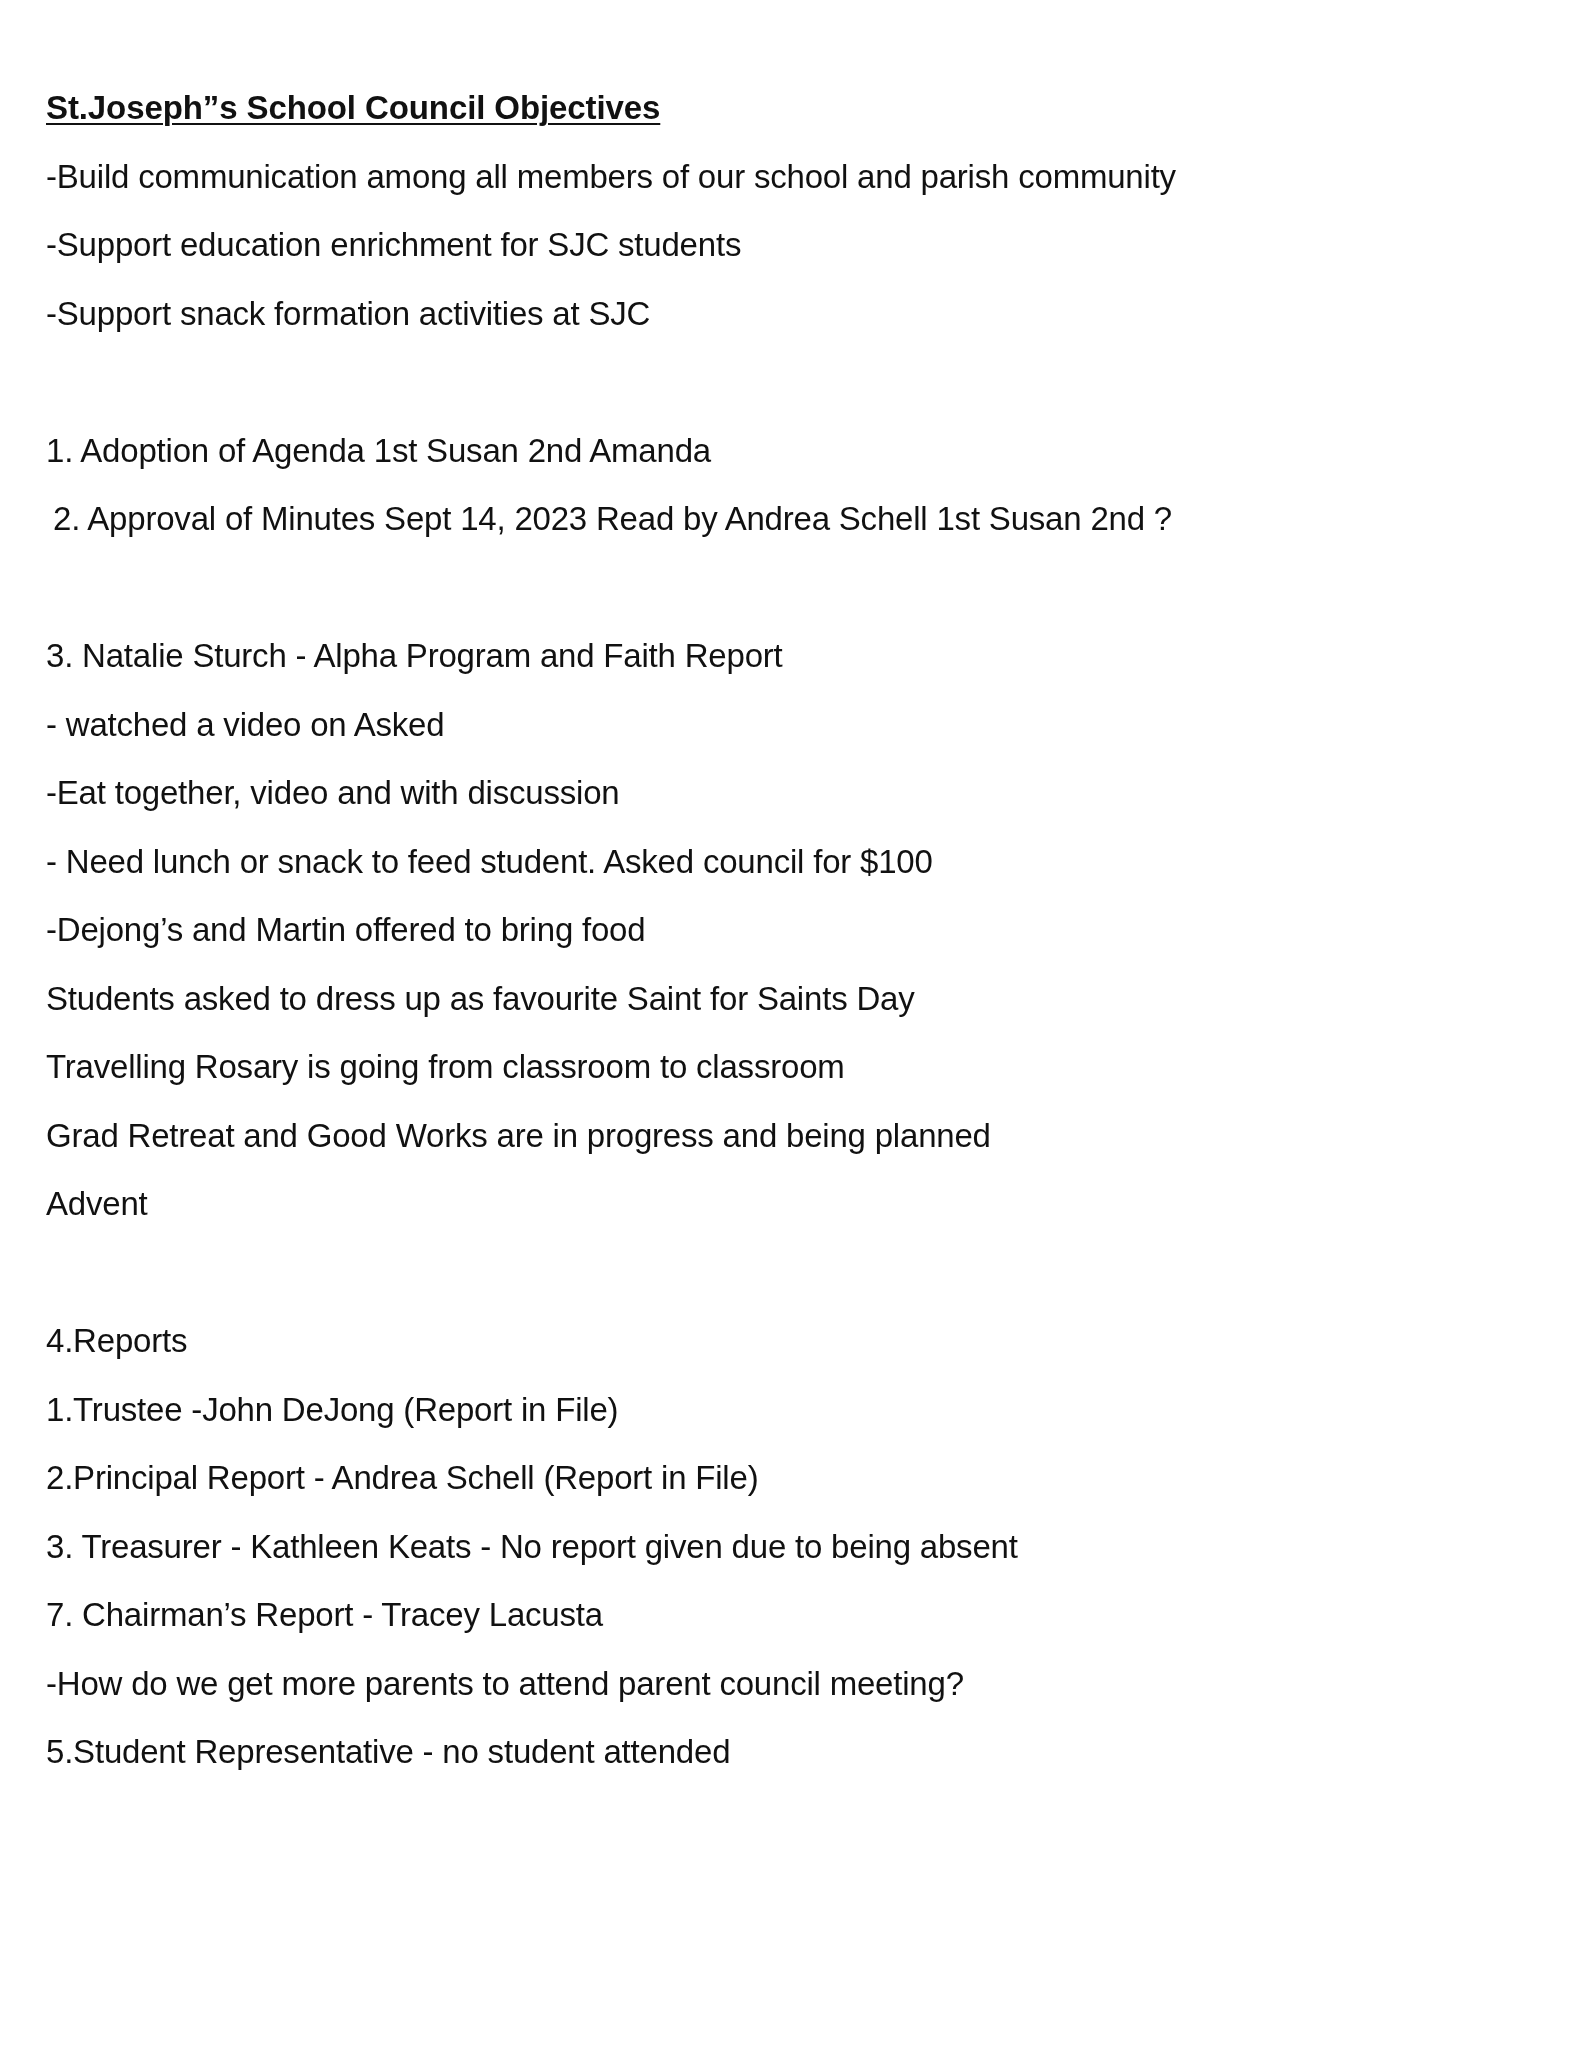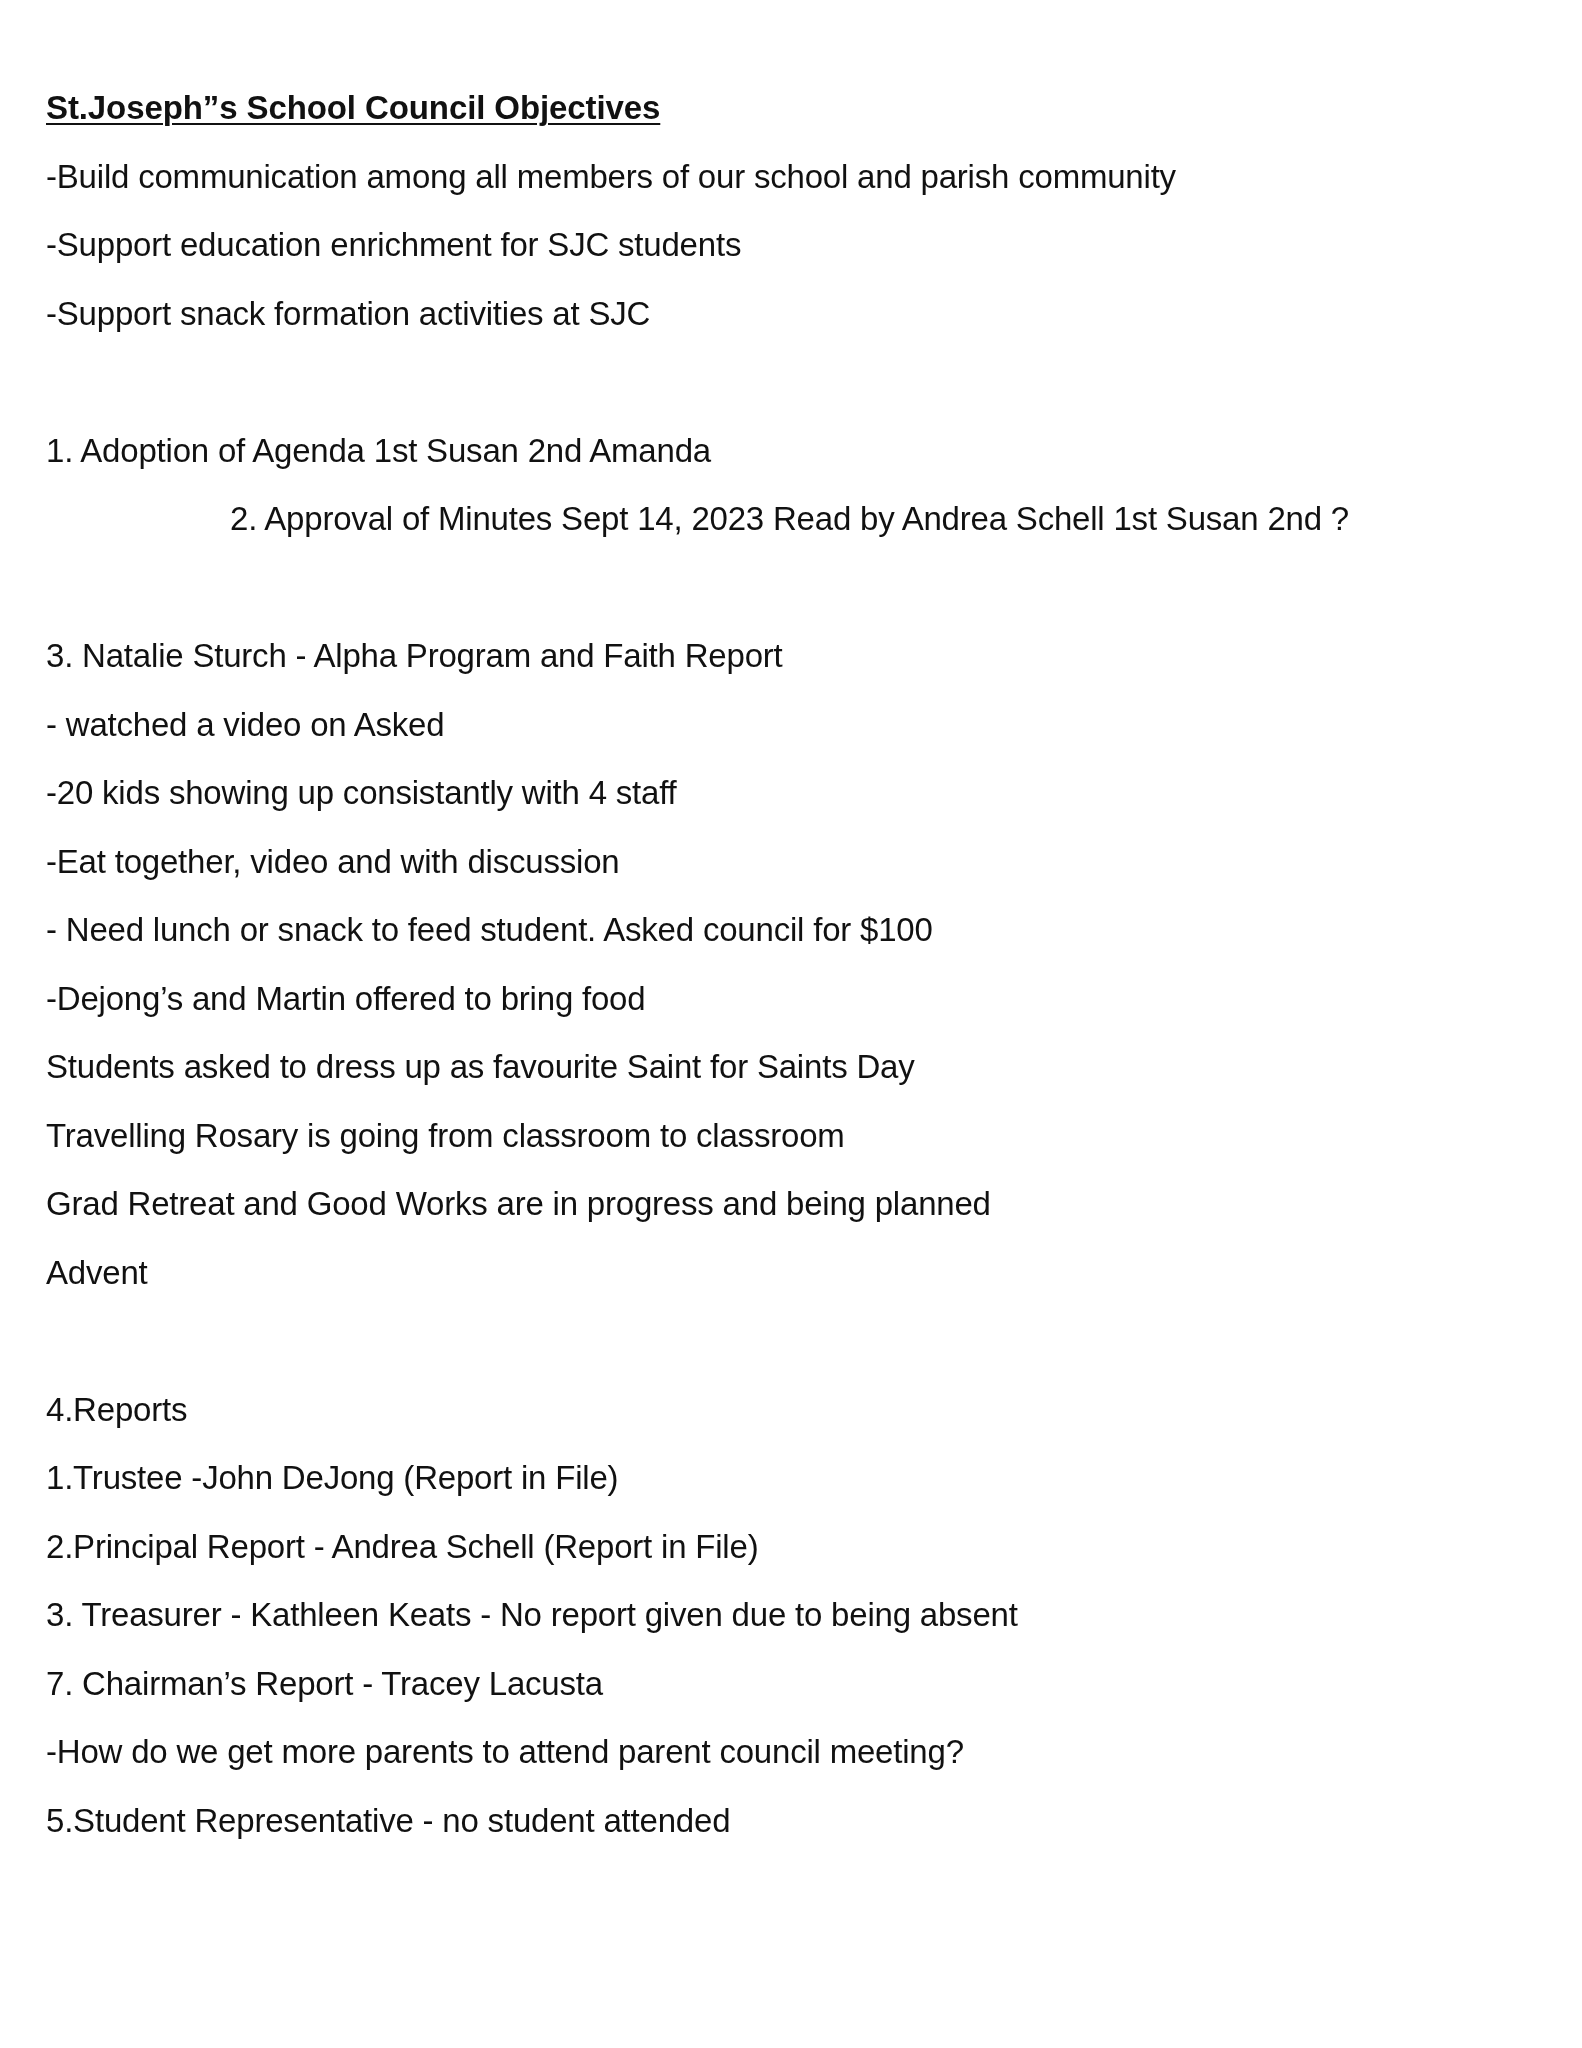--- a/index.html
+++ b/index.html
@@ -35,21 +35,20 @@
     }
     .title {
       font-weight: bold;
       text-decoration: underline;
       text-decoration-thickness: 2px;
       text-underline-offset: 4px;
       letter-spacing: -0.1px;
     }
     .indent-small {
       padding-left: 7px;
-      text-align: center;
     }
   </style>
 </head>
 <body>
 
 <div class="page">
 
   <span class="line title">St.Joseph”s School Council Objectives</span>
 
   <div>
@@ -63,21 +62,20 @@
   <div>
     <span class="line">1. Adoption of Agenda 1st Susan 2nd Amanda</span>
     <span class="line indent-small">2. Approval of Minutes Sept 14, 2023 Read by Andrea Schell 1st Susan 2nd ?</span>
   </div>
 
   <span class="blank"></span>
 
   <div>
     <span class="line">3. Natalie Sturch - Alpha Program and Faith Report</span>
     <span class="line">- watched a video on Asked</span>
-    <span class="line">-20 kids showing up consistantly with 4 staff</span>
     <span class="line">-Eat together, video and with discussion</span>
     <span class="line">- Need lunch or snack to feed student. Asked council for $100</span>
     <span class="line">-Dejong’s and Martin offered to bring food</span>
     <span class="line">Students asked to dress up as favourite Saint for Saints Day</span>
     <span class="line">Travelling Rosary is going from classroom to classroom</span>
     <span class="line">Grad Retreat and Good Works are in progress and being planned</span>
     <span class="line">Advent</span>
   </div>
 
   <span class="blank"></span>

